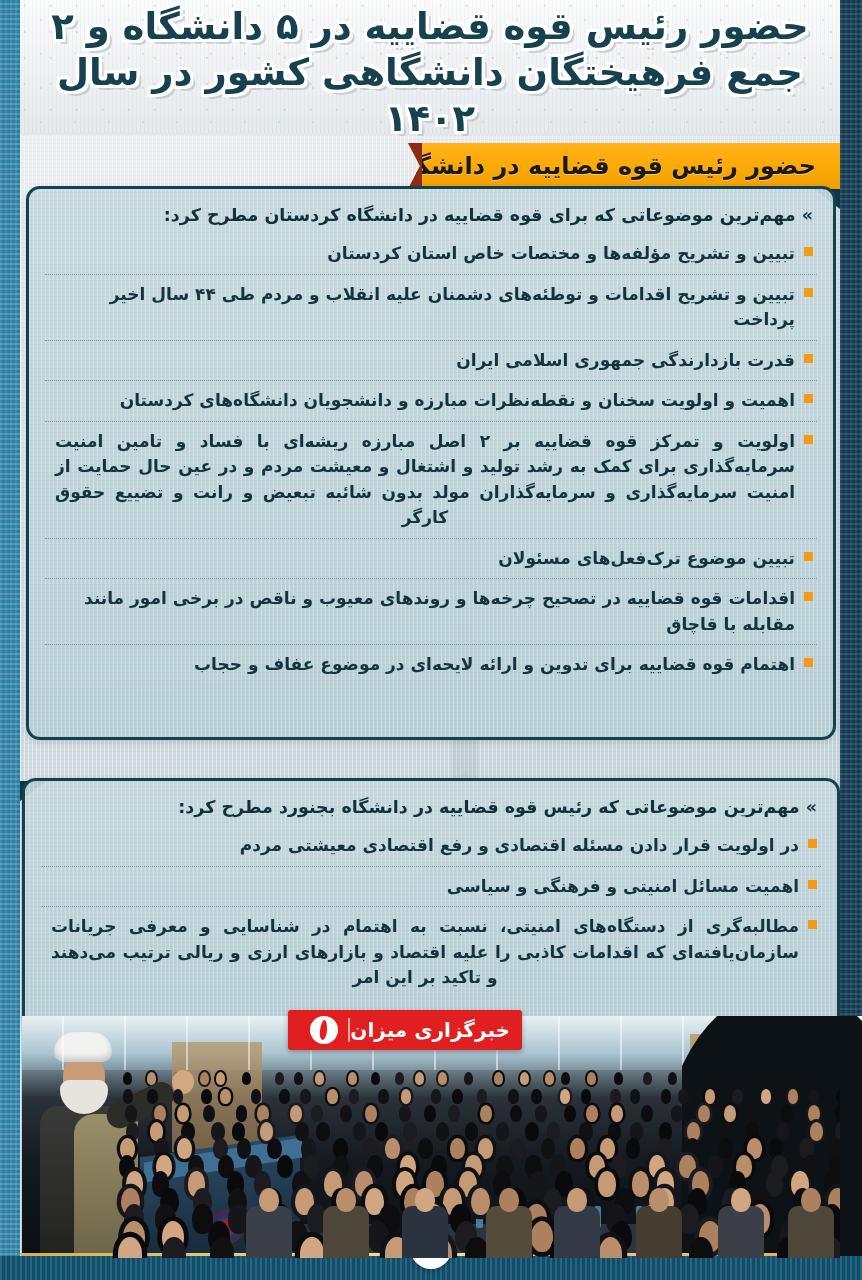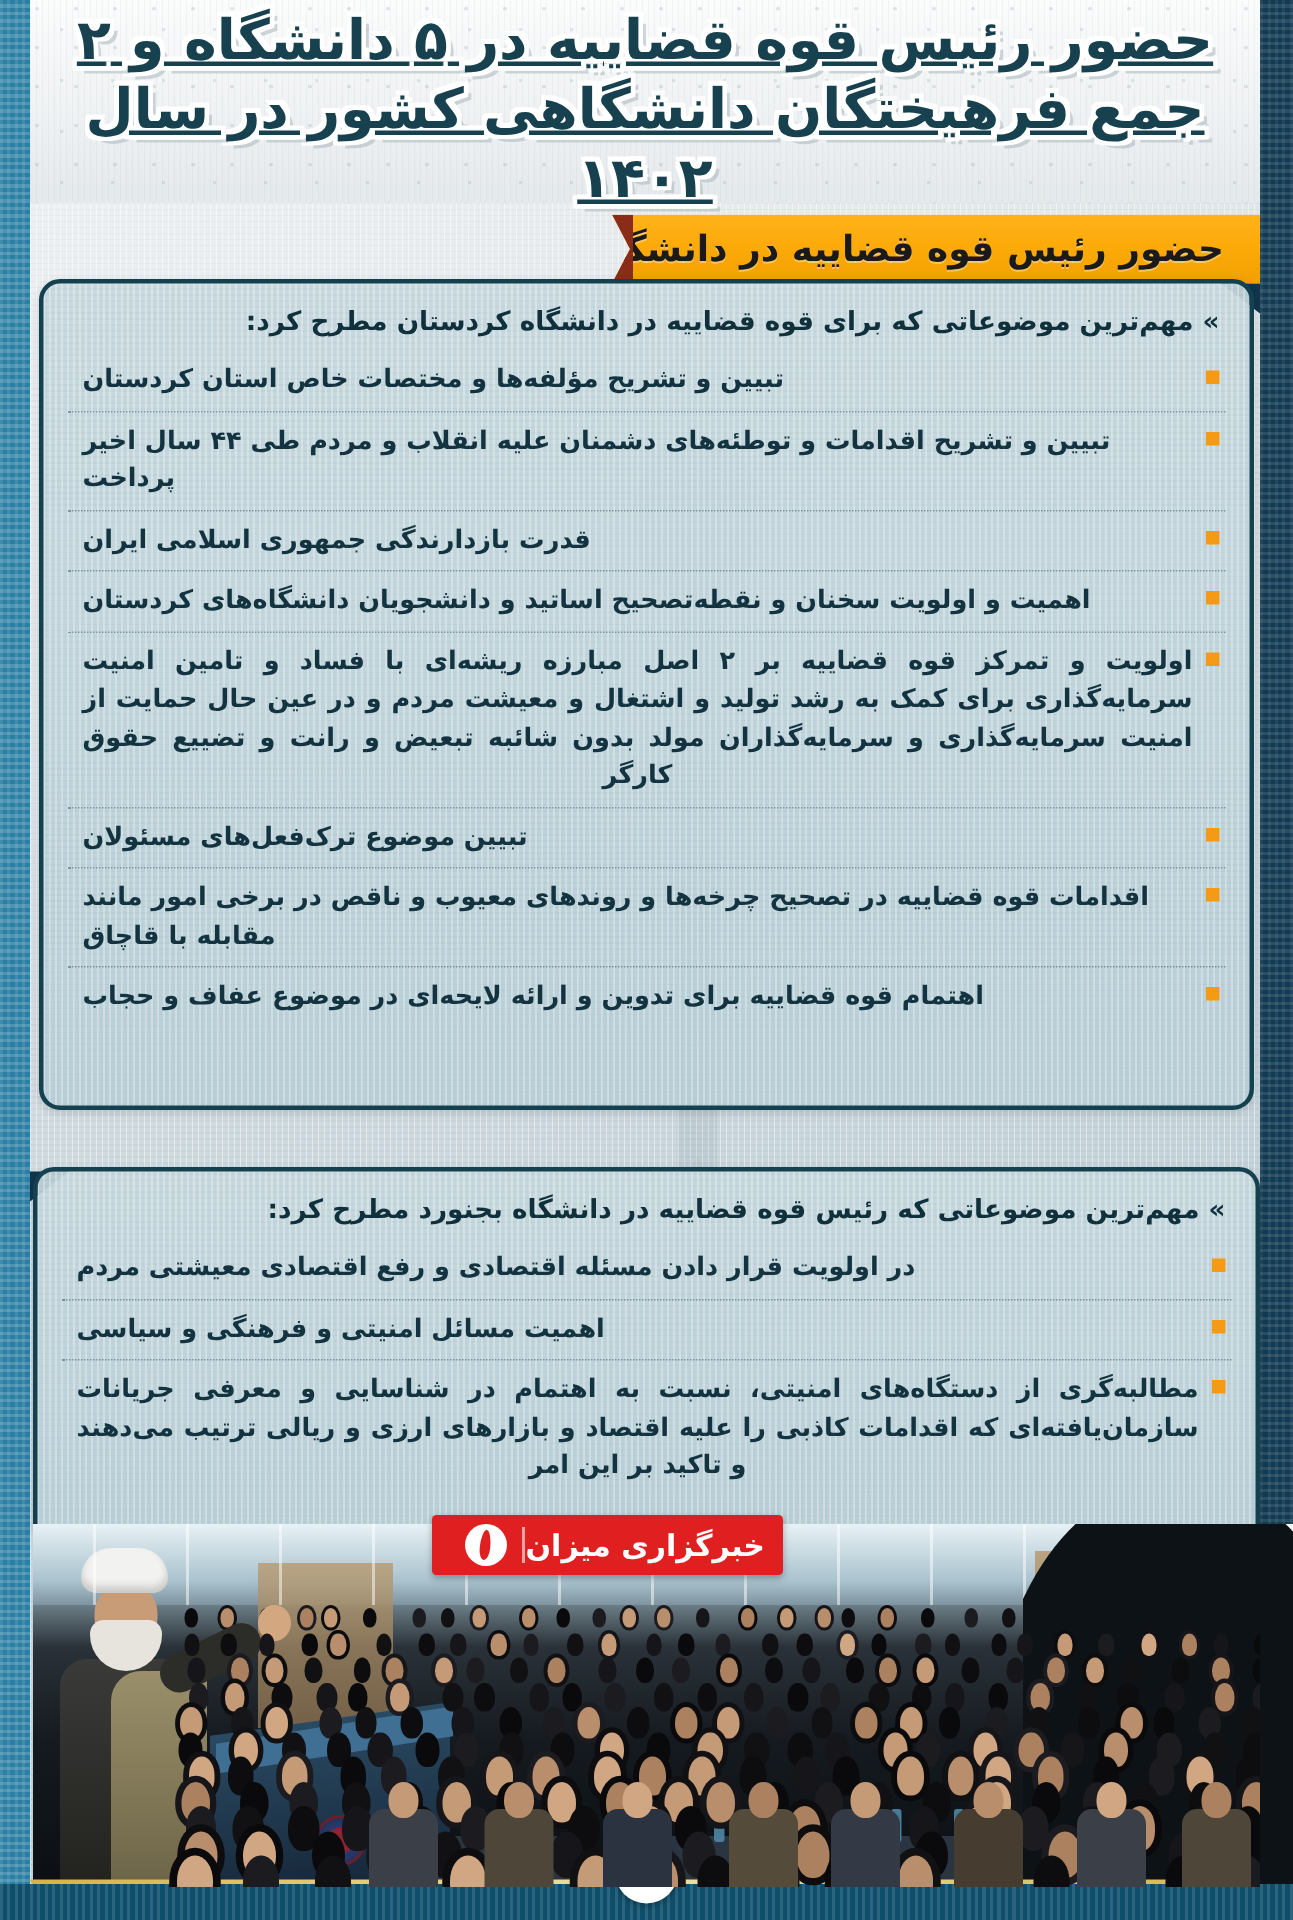--- a/index.html
+++ b/index.html
@@ -82,21 +82,20 @@
     font-family:"DejaVu Sans","Liberation Sans",sans-serif;
     font-weight:bold;
     font-size:37px;line-height:1.24;
     color:#17414e;
     letter-spacing:-.5px;
     text-shadow:
       3px 0 0 #fff,-3px 0 0 #fff,0 3px 0 #fff,0 -3px 0 #fff,
       3px 3px 0 #fff,-3px 3px 0 #fff,3px -3px 0 #fff,-3px -3px 0 #fff,
       5px 5px 0 rgba(170,182,190,.55);
     direction:rtl;
-    text-decoration:underline;
   }
 
   
   .ribbon{
     position:absolute;height:46px;
     background:linear-gradient(180deg,#ffb21a 0%,#fcaa08 50%,#f2a000 100%);
     box-shadow:0 3px 0 rgba(0,0,0,.18);
     display:flex;align-items:center;
     direction:rtl;
   }
@@ -167,21 +166,21 @@
     text-align:right;
     font-size:17px;line-height:1.5;font-weight:bold;
     color:#12333f;
   }
   ul.items li:first-child{border-top:none;}
   ul.items li .bullet{
     position:absolute;right:4px;top:13px;
     width:9px;height:9px;background:#f59a14;
     display:inline-block;
   }
-  ul.items li.center{text-align:left;}
+  ul.items li.center{text-align:right;}
   ul.items li.just{text-align:justify;text-align-last:center;}
 
   
   .photo{
     position:absolute;left:22px;right:22px;top:1016px;height:242px;
     overflow:hidden;
     background:linear-gradient(180deg,#1b2026,#0c1014);
   }
   .ph-wall{
     position:absolute;inset:0;
@@ -357,21 +356,21 @@
     <span class="label">حضور رئیس قوه قضاییه در دانشگاه کردستان</span>
   </div>
   <div id="ribbon-1-tail"></div>
 
   <div class="panel" id="panel-1">
     <div class="intro">» مهم‌ترین موضوعاتی که برای قوه قضاییه در دانشگاه کردستان مطرح کرد:</div>
     <ul class="items" id="list-1">
         <li class="center"><span class="bullet"></span><span>تبیین و تشریح مؤلفه‌ها و مختصات خاص استان کردستان</span></li>
         <li class="center"><span class="bullet"></span><span>تبیین و تشریح اقدامات و توطئه‌های دشمنان علیه انقلاب و مردم طی ۴۴ سال اخیر پرداخت</span></li>
         <li class="center"><span class="bullet"></span><span>قدرت بازدارندگی جمهوری اسلامی ایران</span></li>
-        <li class="center"><span class="bullet"></span><span>اهمیت و اولویت سخنان و نقطه‌تصحیح اساتید و دانشجویان دانشگاه‌های کردستان</span></li>
+        <li class="center"><span class="bullet"></span><span>اهمیت و اولویت سخنان و نقطه‌نظرات مبارزه و دانشجویان دانشگاه‌های کردستان</span></li>
         <li class="just"><span class="bullet"></span><span>اولویت و تمرکز قوه قضاییه بر ۲ اصل مبارزه ریشه‌ای با فساد و تامین امنیت سرمایه‌گذاری برای کمک به رشد تولید و اشتغال و معیشت مردم و در عین حال حمایت از امنیت سرمایه‌گذاری و سرمایه‌گذاران مولد بدون شائبه تبعیض و رانت و تضییع حقوق کارگر</span></li>
         <li class="center"><span class="bullet"></span><span>تبیین موضوع ترک‌فعل‌های مسئولان</span></li>
         <li class="center"><span class="bullet"></span><span>اقدامات قوه قضاییه در تصحیح چرخه‌ها و روندهای معیوب و ناقص در برخی امور مانند مقابله با قاچاق</span></li>
         <li class="center"><span class="bullet"></span><span>اهتمام قوه قضاییه برای تدوین و ارائه لایحه‌ای در موضوع عفاف و حجاب</span></li>
       </ul>
   </div>
 
   <div id="ribbon-2-tail"></div>
 
   <div class="panel" id="panel-2">

